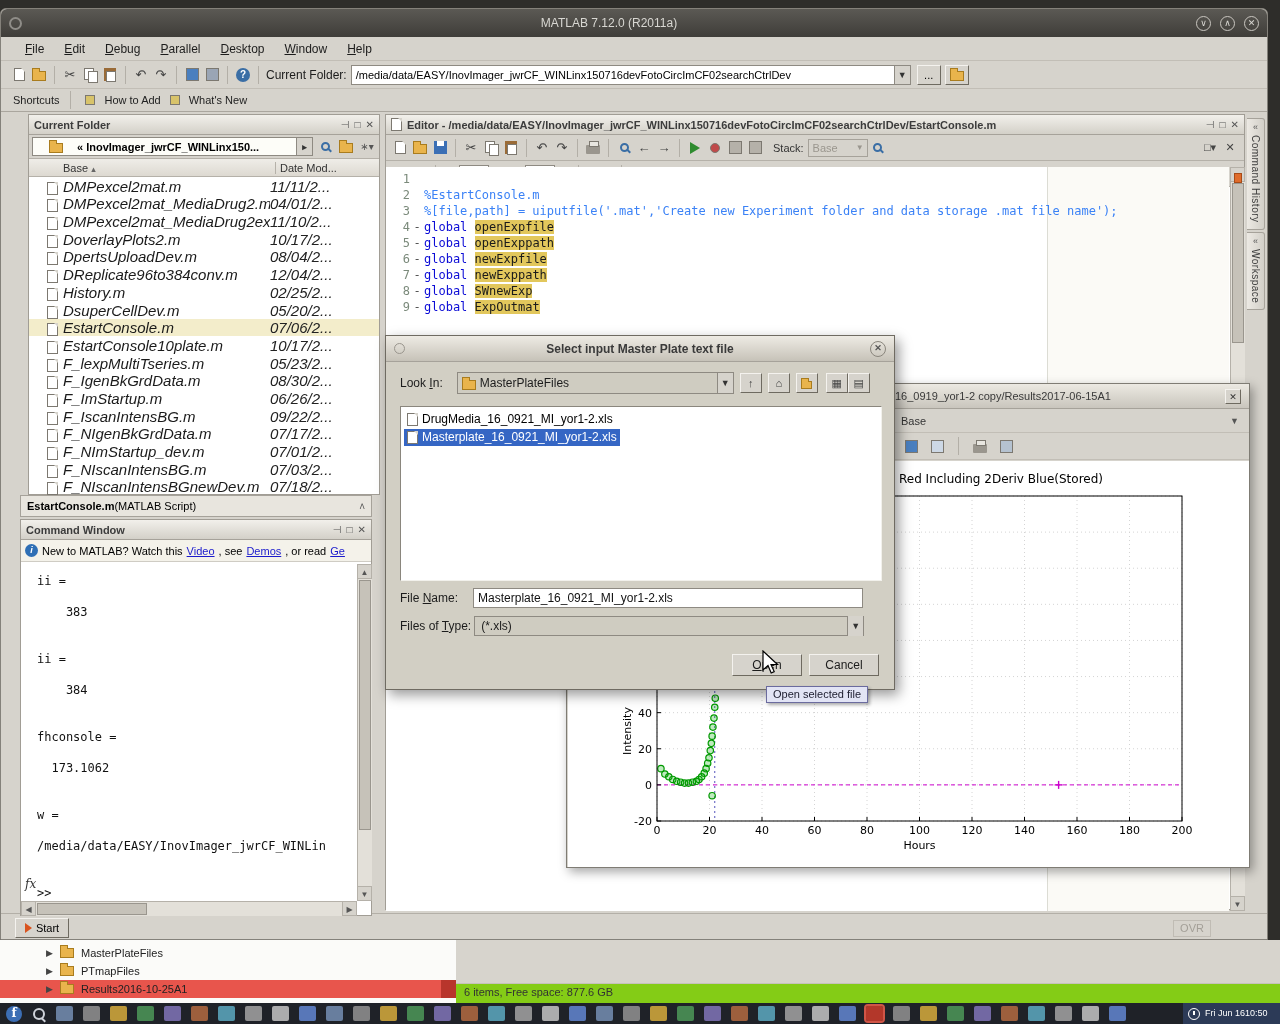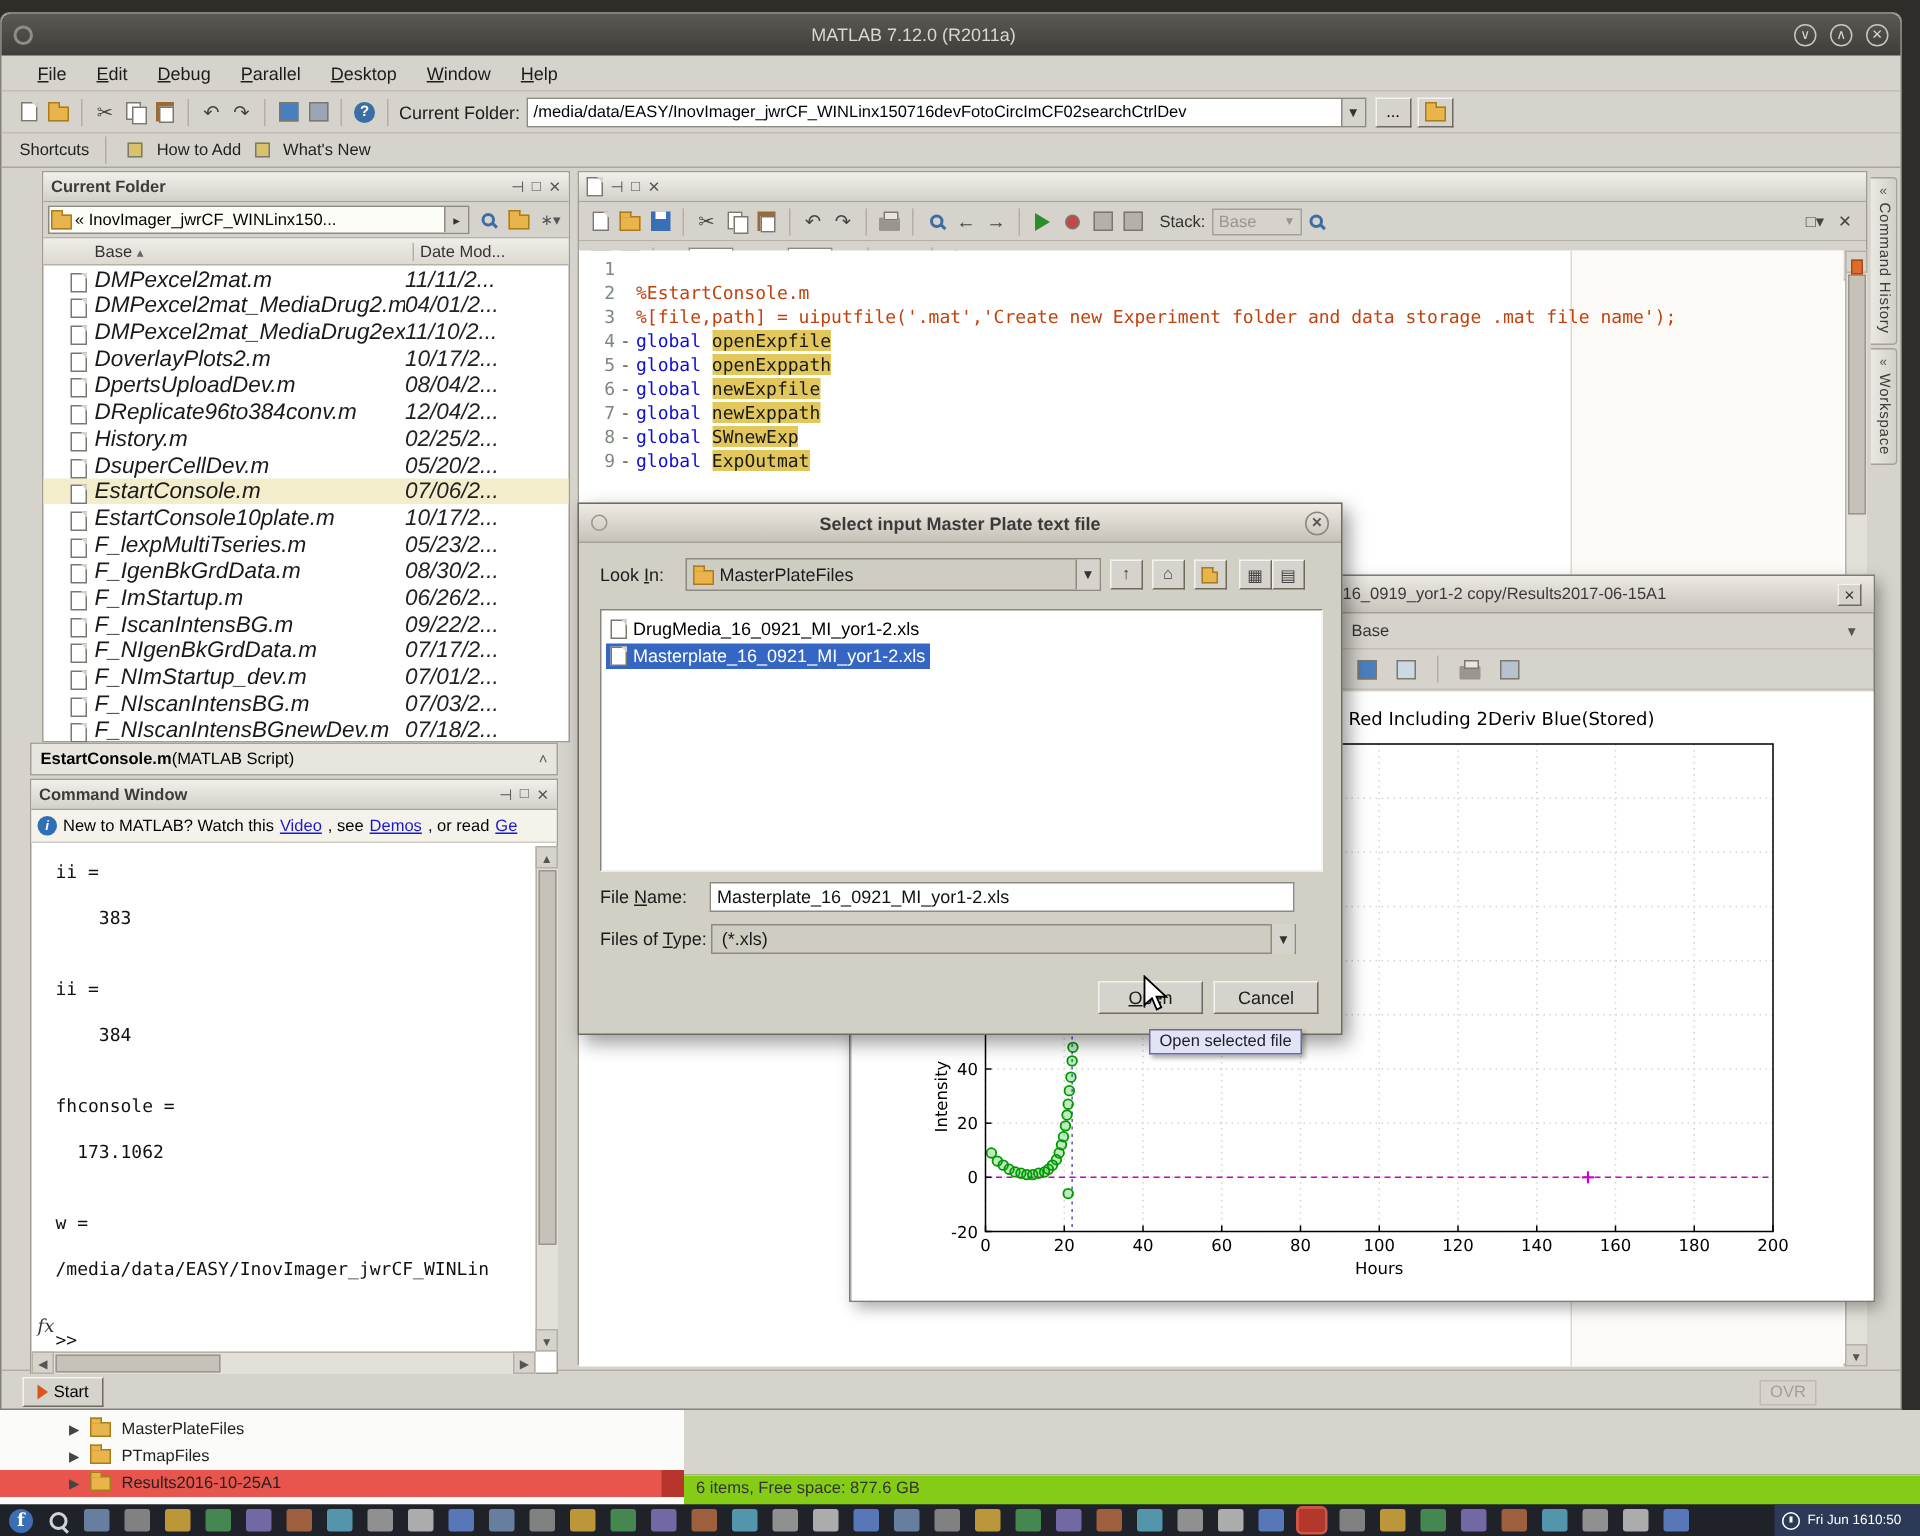--- a/index.html
+++ b/index.html
@@ -55,21 +55,21 @@
   .ic-gear{font-size:10px;color:#555;}
 
   
   .panel{position:absolute;background:#fff;border:1px solid #a19d95;z-index:2;}
   .pheader{height:20px;background:linear-gradient(#f2f0eb,#d3d0c8);border-bottom:1px solid #a6a29a;display:flex;align-items:center;padding:0 5px;font-size:11px;font-weight:bold;color:#3c3c3c;}
   .ph-title{flex:1;white-space:nowrap;overflow:hidden;}
   .ph-icons{display:flex;gap:5px;font-size:10px;color:#555;font-weight:normal;}
 
   #cfpanel{left:28px;top:114px;width:352px;height:381px;}
   #cf-addr{height:24px;background:#d6d3cc;border-bottom:1px solid #b5b1a9;display:flex;align-items:center;gap:3px;padding:0 3px;}
-  #cf-combo{flex:1;height:19px;background:#fdfdf8;border:1px solid #8e8a82;display:flex;align-items:center;gap:2px;padding-left:1px;font-size:11px;white-space:nowrap;overflow:hidden;}
+  #cf-combo{flex:1;height:19px;background:#fdfdf8;border:1px solid #8e8a82;display:flex;align-items:center;gap:14px;padding-left:16px;font-size:11px;white-space:nowrap;overflow:hidden;font-weight:bold;}
   .cf-hbtn{width:18px;height:18px;display:flex;align-items:center;justify-content:center;flex:none;}
   #cf-colhead{height:18px;background:linear-gradient(#efede8,#ddd9d1);border-bottom:1px solid #b5b1a9;display:flex;font-size:11px;color:#333;align-items:center;}
   #cf-colhead .cn{width:246px;padding-left:34px;}
   #cf-colhead .cd{flex:1;border-left:1px solid #b5b1a9;padding-left:4px;}
   .cf-row{height:17.7px;display:flex;align-items:flex-end;font-size:15px;color:#1a1a1a;font-style:italic;}
   .cf-row .ic-doc{margin-left:18px;}
   .cf-row.sel{background:#f3edcb;}
   .cf-name{width:212px;padding-left:5px;white-space:nowrap;overflow:hidden;}
   .cf-date{flex:1;color:#222;white-space:nowrap;overflow:hidden;}
 
@@ -93,21 +93,21 @@
   #etb2{height:26px;}
   .mini-input{width:30px;height:17px;background:#fff;border:1px solid #8e8a82;font-size:11px;text-align:center;line-height:15px;margin:0 2px;}
   #stack-label{font-size:11px;color:#333;margin:0 4px 0 8px;}
   #stack-combo{width:60px;height:18px;border:1px solid #a6a29a;background:#d6d3cc;color:#9a968e;font-size:11px;display:flex;align-items:center;padding-left:4px;}
   #code-wrap{position:absolute;left:0;top:52px;width:843px;height:744px;background:#fff;overflow:hidden;}
   #code-shade{position:absolute;left:661px;top:0;width:182px;height:100%;background:#fbfaf6;border-left:1px solid #dcdcd4;}
   #code-lines{position:absolute;left:0;top:4px;font-family:"DejaVu Sans Mono",monospace;font-size:12px;line-height:16px;white-space:pre;}
   .cl{display:flex;}
   .gut{width:24px;text-align:right;color:#7b8a7b;flex:none;}
   .dash{width:14px;color:#555;flex:none;text-align:center;}
-  .ct .cm{color:#c2410c;}
+  .ct .cm{color:#3b82f6;}
   .ct .kw{color:#0b0bd6;}
   .ct .hl{background:#e2c75c;color:#1a1a1a;}
   #ed-vscroll{left:844px;top:52px;height:744px;}
   #mlint-mark{position:absolute;left:848px;top:58px;width:8px;height:10px;background:#e06c2b;border:1px solid #a84b17;}
 
   #righttabs{position:absolute;left:1247px;top:116px;width:19px;height:794px;z-index:2;}
   .vtab{position:absolute;left:0;width:18px;background:linear-gradient(90deg,#ece9e3,#d2cfc8);border:1px solid #a6a29a;border-left:none;border-radius:0 3px 3px 0;display:flex;flex-direction:column;align-items:center;padding:3px 0 6px 0;}
   .vtab-arr{font-size:9px;color:#555;}
   .vtab-label{writing-mode:vertical-rl;font-size:10px;color:#3c3c3c;margin-top:3px;letter-spacing:.5px;}
 
@@ -433,20 +433,21 @@
     <div class="hscroll" style="left:0;top:381px;width:336px;">
       <span class="sarrow" style="left:0;top:-1px;">◀</span>
       <div class="sthumb" style="top:1px;left:16px;width:110px;height:12px;"></div>
       <span class="sarrow" style="right:0;top:-1px;">▶</span>
     </div>
   </div>
 
   <div id="editor" class="panel">
     <div class="pheader">
       <span class="ic-doc" style="margin-right:5px;"></span>
+      <span class="ph-title">Editor - /media/data/EASY/InovImager_jwrCF_WINLinx150716devFotoCircImCF02searchCtrlDev/EstartConsole.m</span>
       <span class="ph-icons">
         <span>⊣</span>
         <span>□</span>
         <span>✕</span>
       </span>
     </div>
     <div id="etb1" class="etb">
       <span class="tbi">
           <span class="ic-doc"></span>
         </span>

